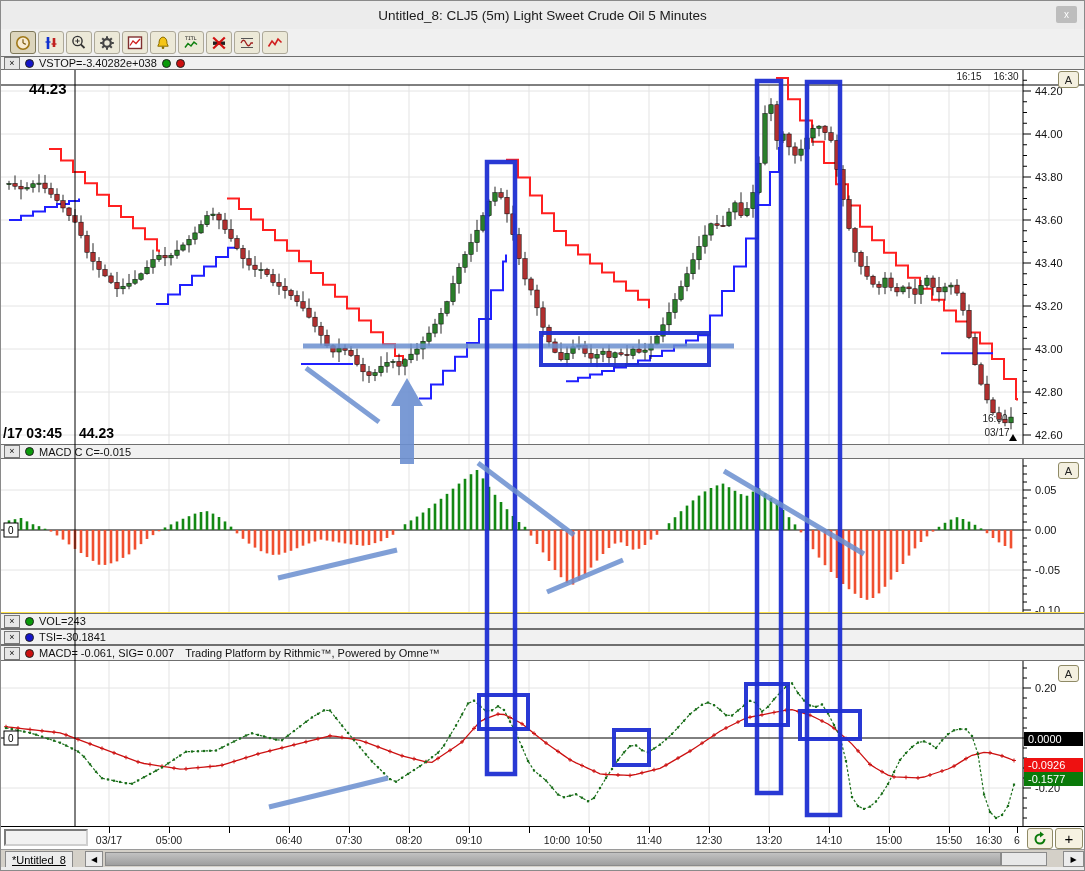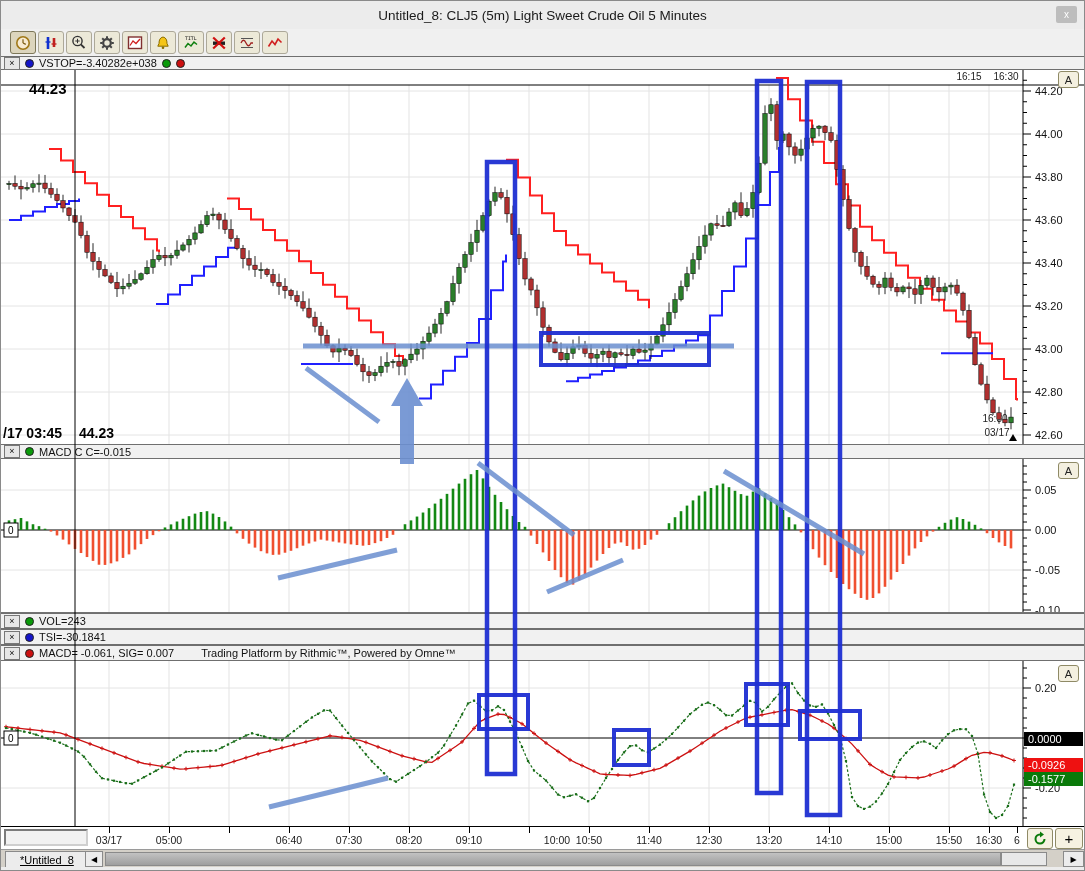--- a/index.html
+++ b/index.html
@@ -1,16 +1,16 @@
 <!DOCTYPE html>
 <html><head>
 <meta charset="utf-8">
 <style>
   html,body{margin:0;padding:0;background:#d6d3ce;}
-  #win{position:relative;width:1085px;height:871px;background:#737373;border:1px solid #8a8a8a;
+  #win{position:relative;width:1085px;height:871px;background:#fde047;border:1px solid #8a8a8a;
        box-sizing:border-box;overflow:hidden;font-family:"Liberation Sans","DejaVu Sans",sans-serif;}
   .titlebar{position:absolute;left:0;top:0;width:100%;height:28px;background:#ececec;
             border-bottom:1px solid #cfcfcf;display:flex;align-items:center;justify-content:center;
             font-size:13.5px;color:#1a1a1a;}
   .close-btn{position:absolute;right:7px;top:5px;width:21px;height:17px;background:#bdbdbd;color:#fff;
              font-size:10px;display:flex;align-items:center;justify-content:center;border-radius:2px;cursor:default;}
   .toolbar{position:absolute;left:0;top:28px;width:100%;height:27px;background:#f0f0f0;
            display:flex;align-items:center;padding-left:9px;gap:2px;box-sizing:border-box;}
   .tool-btn{width:26px;height:23px;background:#ece9d8;border:1px solid #aca899;border-radius:3px;
             display:flex;align-items:center;justify-content:center;box-sizing:border-box;}
@@ -28,21 +28,21 @@
   #timeaxis{position:absolute;left:0;top:825px;width:1085px;height:23px;background:#ffffff;
             border-top:1px solid #000;box-sizing:border-box;}
   .t-tick{position:absolute;top:0;width:1px;height:6px;background:#000;}
   .t-label{position:absolute;top:7px;font-size:10.5px;color:#1a1a1a;transform:translateX(-50%);white-space:nowrap;}
   .ta-box{position:absolute;left:3px;top:2px;width:84px;height:17px;background:#f2f2f2;
           border:2px inset #cfcfcf;box-sizing:border-box;}
   .ta-btn{position:absolute;top:1px;width:26px;height:21px;background:#f6f2e2;border:1px solid #8f8a66;
           border-radius:3px;display:flex;align-items:center;justify-content:center;box-sizing:border-box;}
   .tabbar{position:absolute;left:0;top:848px;width:1085px;height:18px;background:#d4d0c8;
           border-top:1px solid #9a9a9a;box-sizing:border-box;}
-  .tab{position:absolute;left:4px;top:1px;height:16px;padding:0 14px;background:#ececec;
+  .tab{position:absolute;left:4px;top:1px;height:16px;padding:0 6px;background:#ececec;
        border:1px solid #8a8a8a;border-bottom:none;font-size:11px;display:flex;align-items:center;}
   .tab span{text-decoration:underline;}
   .tab-arrow{position:absolute;top:1px;width:18px;height:16px;background:#ececec;border:1px solid #8a8a8a;
              font-size:8px;display:flex;align-items:center;justify-content:center;box-sizing:border-box;}
   .tab-track{position:absolute;left:104px;top:2px;width:896px;height:14px;
              background:linear-gradient(#c2c2c2,#9e9e9e);border:1px solid #8a8a8a;box-sizing:border-box;}
   .tab-thumb{position:absolute;left:1000px;top:2px;width:46px;height:14px;background:#e8e8e8;
              border:1px solid #8a8a8a;box-sizing:border-box;}
   .strip{position:absolute;left:0;top:866px;width:1085px;height:5px;background:#ececec;}
 </style>
@@ -804,21 +804,21 @@
   <div class="statusrow" style="top:628px;height:16px;">
     <div class="xbox">×</div>
     <span class="dot" style="background-color: rgb(20, 20, 200);"></span>
     <span>TSI=-30.1841</span>
   </div>
 
   <div class="statusrow" style="top:644px;height:16px;">
     <div class="xbox">×</div>
     <span class="dot" style="background-color: rgb(204, 16, 16);"></span>
     <span>MACD= -0.061, SIG=  0.007</span>
-    <span style="margin-left:22px">Trading Platform by Rithmic™, Powered by Omne™</span>
+    <span style="margin-left:6px">Trading Platform by Rithmic™, Powered by Omne™</span>
   </div>
 
   <svg id="tsi-svg" class="panel" style="top:660px" width="1085" height="165" viewBox="0 660 1085 165">
       <rect x="0" y="660" width="1085" height="165" fill="#ffffff"></rect>
       <line x1="108" y1="660" x2="108" y2="825" stroke="#e3e3e3"></line>
       <line x1="168" y1="660" x2="168" y2="825" stroke="#e3e3e3"></line>
       <line x1="228" y1="660" x2="228" y2="825" stroke="#e3e3e3"></line>
       <line x1="288" y1="660" x2="288" y2="825" stroke="#e3e3e3"></line>
       <line x1="348" y1="660" x2="348" y2="825" stroke="#e3e3e3"></line>
       <line x1="408" y1="660" x2="408" y2="825" stroke="#e3e3e3"></line>

